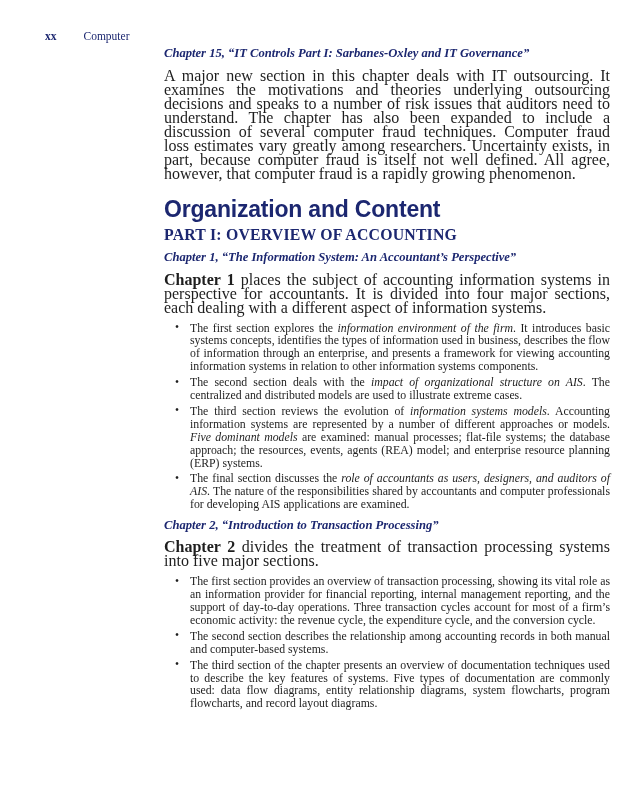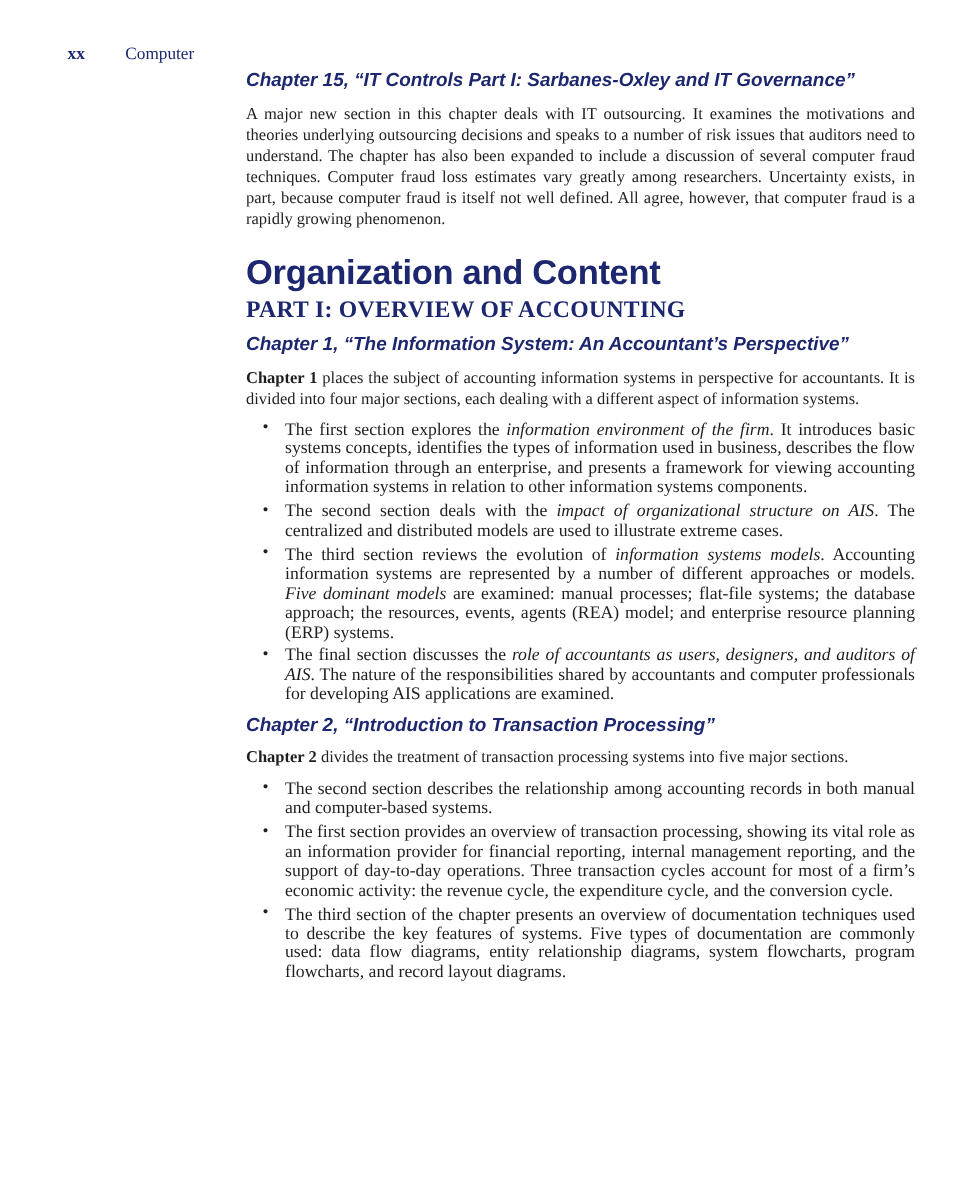--- a/index.html
+++ b/index.html
@@ -11,24 +11,24 @@
   }
   .page { position:relative; width:639px; height:800px; overflow:hidden; background:var(--paper); }
 
   .running-header { position:absolute; top:30px; left:45px; font-size:11.5px; color:var(--navy); }
   .page-num { font-weight:bold; }
   .running-title { margin-left:27px; }
 
   .content { position:absolute; left:164px; top:46px; width:446px; }
 
   .chapter-head {
-    font-family:Liberation Sans, sans-serif; font-style:italic; font-weight:bold;
+    font-family:Liberation Serif, serif; font-style:italic; font-weight:bold;
     font-size:12.6px; line-height:15px; color:var(--navy); margin:0 0 8px 0;
   }
-  .par { font-size:11px; line-height:14px; text-align:justify; margin:0; color:var(--ink); }
+  .par { font-size:16px; line-height:14px; text-align:justify; margin:0; color:var(--ink); }
   .bd { font-weight:bold; }
   .it { font-style:italic; }
 
   h1.section-title {
     font-family:"Liberation Sans",sans-serif; font-weight:bold; color:var(--navy);
     font-size:23px; line-height:26px; letter-spacing:-0.2px; margin:15px 0 4px 0;
   }
   h2.part-heading {
     font-family:"Liberation Serif",serif; font-weight:bold; color:var(--navy);
     font-size:15.8px; line-height:17.5px; margin:0 0 6px 0; letter-spacing:0.2px;
@@ -68,19 +68,19 @@
     <ul class="bullets">
         <li><span>The first section explores the </span><span class="it">information environment of the firm</span><span>. It introduces basic systems concepts, identifies the types of information used in business, describes the flow of information through an enterprise, and presents a framework for viewing accounting information systems in relation to other information systems components.</span></li>
         <li><span>The second section deals with the </span><span class="it">impact of organizational structure on AIS</span><span>. The centralized and distributed models are used to illustrate extreme cases.</span></li>
         <li><span>The third section reviews the evolution of </span><span class="it">information systems models</span><span>. Accounting information systems are represented by a number of different approaches or models. </span><span class="it">Five dominant models</span><span> are examined: manual processes; flat-file systems; the database approach; the resources, events, agents (REA) model; and enterprise resource planning (ERP) systems.</span></li>
         <li><span>The final section discusses the </span><span class="it">role of accountants as users, designers, and auditors of AIS</span><span>. The nature of the responsibilities shared by accountants and computer professionals for developing AIS applications are examined.</span></li>
       </ul>
 
     <h3 class="chapter-head mid">Chapter 2, “Introduction to Transaction Processing”</h3>
     <p class="par"><span class="bd">Chapter 2</span><span> divides the treatment of transaction processing systems into five major sections.</span></p>
     <ul class="bullets">
+        <li><span>The first section provides an overview of transaction processing, showing its vital role as an information provider for financial reporting, internal management reporting, and the support of day-to-day operations. Three transaction cycles account for most of a firm’s economic activity: the revenue cycle, the expenditure cycle, and the conversion cycle.</span></li>
         <li><span>The second section describes the relationship among accounting records in both manual and computer-based systems.</span></li>
-        <li><span>The first section provides an overview of transaction processing, showing its vital role as an information provider for financial reporting, internal management reporting, and the support of day-to-day operations. Three transaction cycles account for most of a firm’s economic activity: the revenue cycle, the expenditure cycle, and the conversion cycle.</span></li>
         <li><span>The third section of the chapter presents an overview of documentation techniques used to describe the key features of systems. Five types of documentation are commonly used: data flow diagrams, entity relationship diagrams, system flowcharts, program flowcharts, and record layout diagrams.</span></li>
       </ul>
 
   </div>
 </div>
 
 </body></html>

